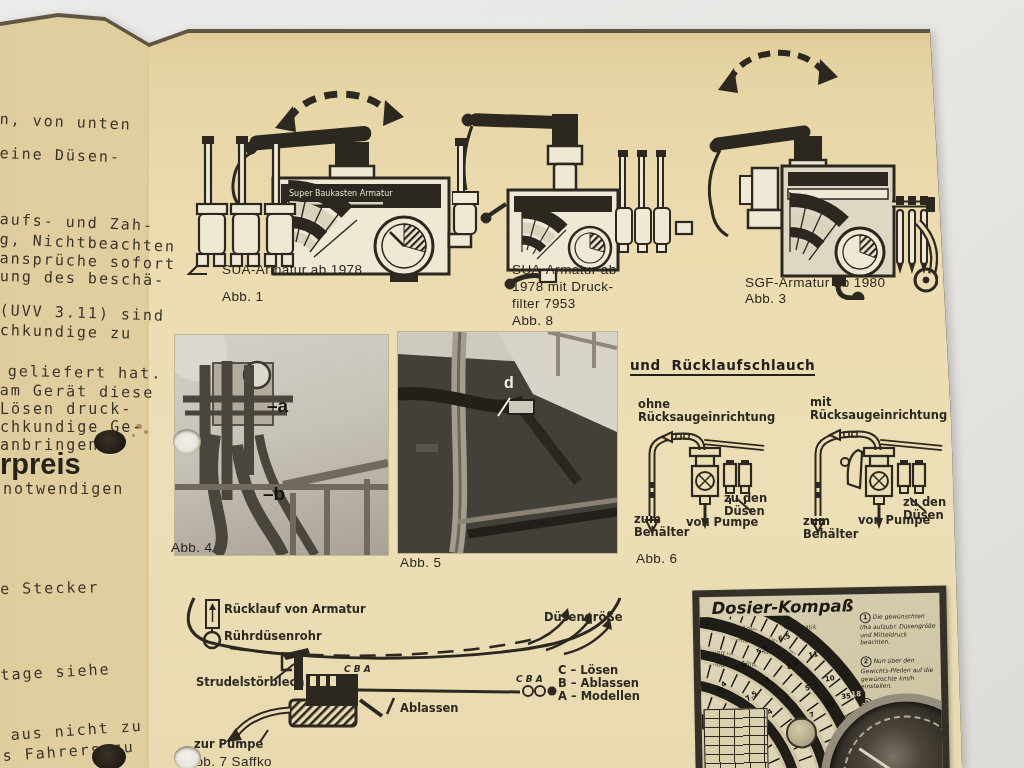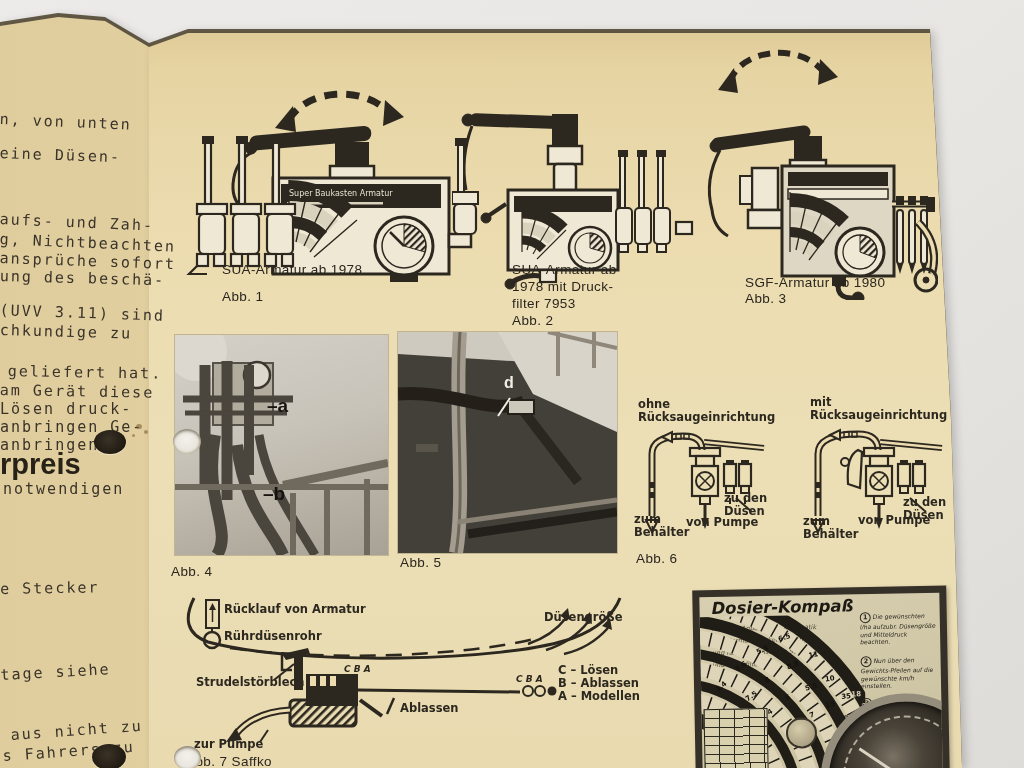--- a/index.html
+++ b/index.html
@@ -55,21 +55,21 @@
     <div class="frag" style="left:0;top:144px;transform:rotate(2deg)">eine Düsen-</div>
     <div class="frag" style="left:0;top:210px;transform:rotate(2.5deg)">aufs- und Zah-</div>
     <div class="frag" style="left:0;top:230px;transform:rotate(2.5deg)">g, Nichtbeachten</div>
     <div class="frag" style="left:0;top:249px;transform:rotate(2deg)">ansprüche sofort</div>
     <div class="frag" style="left:0;top:267px;transform:rotate(1.5deg)">ung des beschä-</div>
     <div class="frag" style="left:0;top:301px;transform:rotate(2deg)">(UVV 3.11) sind</div>
     <div class="frag" style="left:0;top:321px;transform:rotate(1.5deg)">chkundige zu</div>
     <div class="frag" style="left:8px;top:362px;transform:rotate(1deg)">geliefert hat.</div>
     <div class="frag" style="left:0;top:381px;transform:rotate(1deg)">am Gerät diese</div>
     <div class="frag" style="left:0;top:400px">Lösen druck-</div>
-    <div class="frag" style="left:0;top:418px">anbringen Ge-</div>
+    <div class="frag" style="left:0;top:418px">chkundige Ge-</div>
     <div class="frag" style="left:0;top:436px">anbringen.</div>
     <div class="frag big" style="left:0;top:448px">rpreis</div>
     <div class="frag" style="left:3px;top:480px">notwendigen</div>
     <div class="frag" style="left:0;top:580px;transform:rotate(-1deg)">e Stecker</div>
     <div class="frag" style="left:0;top:666px;transform:rotate(-3deg)">tage siehe</div>
     <div class="frag" style="left:10px;top:726px;transform:rotate(-4deg)">aus nicht zu</div>
     <div class="frag" style="left:2px;top:747px;transform:rotate(-4deg)">s Fahrers zu</div>
   </div>
 
   <svg style="position:absolute;left:183px;top:56px" width="292" height="252" viewBox="0 0 292 252">
@@ -182,21 +182,21 @@
       </g>
       <rect x="224" y="124" width="16" height="12" fill="#efe8d4" stroke-width="2.2"></rect>
       <circle cx="58" cy="186" r="5" fill="#2c2820"></circle>
       <path d="M60,184 Q74,176 88,178" stroke-width="5"></path>
       <rect x="88" y="172" width="16" height="12" fill="#efe8d4" stroke-width="2.2"></rect>
     </g>
   </svg>
   <div class="cap" style="left:512px;top:262px">SUA-Armatur ab</div>
   <div class="cap" style="left:512px;top:279px">1978 mit Druck-</div>
   <div class="cap" style="left:512px;top:296px">filter 7953</div>
-  <div class="cap" style="left:512px;top:313px">Abb. 2</div>
+  <div class="cap" style="left:512px;top:313px">Abb. 8</div>
 
   <svg style="position:absolute;left:686px;top:48px" width="252" height="252" viewBox="0 0 252 252">
     <defs>
         <pattern id="h3" width="5" height="5" patternUnits="userSpaceOnUse" patternTransform="rotate(45)">
           <rect width="2.2" height="5" fill="#2c2820"></rect>
         </pattern>
       </defs>
     <g stroke="#2c2820" fill="none">
       <path d="M44,34 A50,36 0 0 1 138,25" stroke-width="6" stroke-dasharray="12 8"></path>
       <polygon points="48,20 32,42 52,45" fill="#2c2820" stroke="none"></polygon>
@@ -265,21 +265,21 @@
       </g>
       <g stroke="#6f695e" fill="none">
         <path d="M0,152 H213" stroke-width="6"></path>
         <path d="M118,158 V220 M152,150 V220 M192,144 V220" stroke-width="6"></path>
         <path d="M108,150 L213,128" stroke-width="8"></path>
       </g>
     </svg>
     <span class="ann" style="left:92px;top:60px;font-size:19px">–a</span>
     <span class="ann" style="left:88px;top:148px;font-size:19px">–b</span>
   </div>
-  <div class="cap" style="left:171px;top:564px">Abb. 4</div>
+  <div class="cap" style="left:171px;top:540px">Abb. 4</div>
 
   <div class="photo" style="left:398px;top:332px;width:219px;height:221px;background:#43403a">
     <svg width="219" height="221" viewBox="0 0 219 221">
       <polygon points="0,0 219,0 219,12 130,30 0,22" fill="#cfcabf"></polygon>
       <polygon points="100,0 219,0 219,100 135,62" fill="#d8d4ca"></polygon>
       <g stroke="#8f887a" fill="none">
         <path d="M150,0 L219,16" stroke-width="4"></path>
           <path d="M160,0 V44" stroke-width="4"></path>
           <path d="M196,0 V36" stroke-width="4"></path>
       </g>
@@ -290,20 +290,21 @@
       <path d="M110,68 h26 v14 h-26 z" fill="#cdc8bc" stroke="#242019" stroke-width="2"></path>
       <path d="M60,190 L219,168" stroke="#8a8375" stroke-width="5" fill="none"></path>
       <path d="M70,202 L219,180" stroke="#23201b" stroke-width="9" fill="none"></path>
       <path d="M18,112 h22 v8 h-22 z" fill="#5a554b"></path>
       <line x1="112" y1="66" x2="100" y2="84" stroke="#f0ede5" stroke-width="2"></line>
     </svg>
     <span class="ann" style="left:106px;top:42px;font-size:16px;color:#f2efe7">d</span>
   </div>
   <div class="cap" style="left:400px;top:555px">Abb. 5</div>
 
+  <div class="head" style="left:630px;top:357px">und Rücklaufschlauch</div>
 
   <div class="hand" style="left:638px;top:398px">ohne</div>
   <div class="hand" style="left:638px;top:411px">Rücksaugeinrichtung</div>
   <div class="hand" style="left:810px;top:396px">mit</div>
   <div class="hand" style="left:810px;top:409px">Rücksaugeinrichtung</div>
 
   <svg style="position:absolute;left:632px;top:424px" width="135" height="120" viewBox="0 0 135 120">
     <g stroke="#2c2820" fill="none">
       <path d="M70,26 Q70,12 52,12 Q20,12 20,30 L20,92" stroke-width="7"></path>
       <path d="M70,26 Q70,12 52,12 Q20,12 20,30 L20,92" stroke="#ecdcb0" stroke-width="3"></path>

